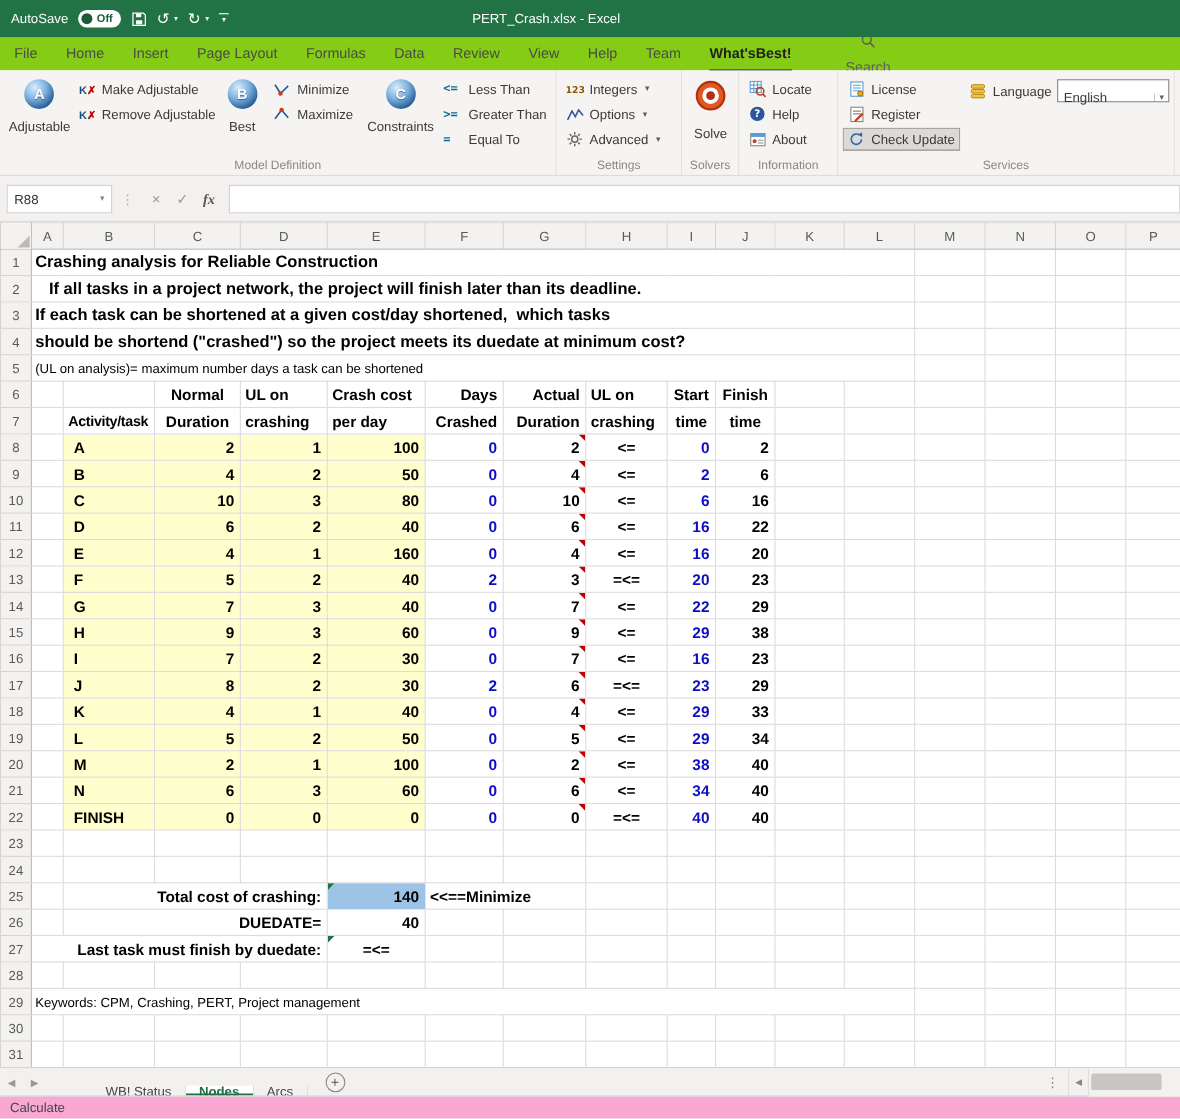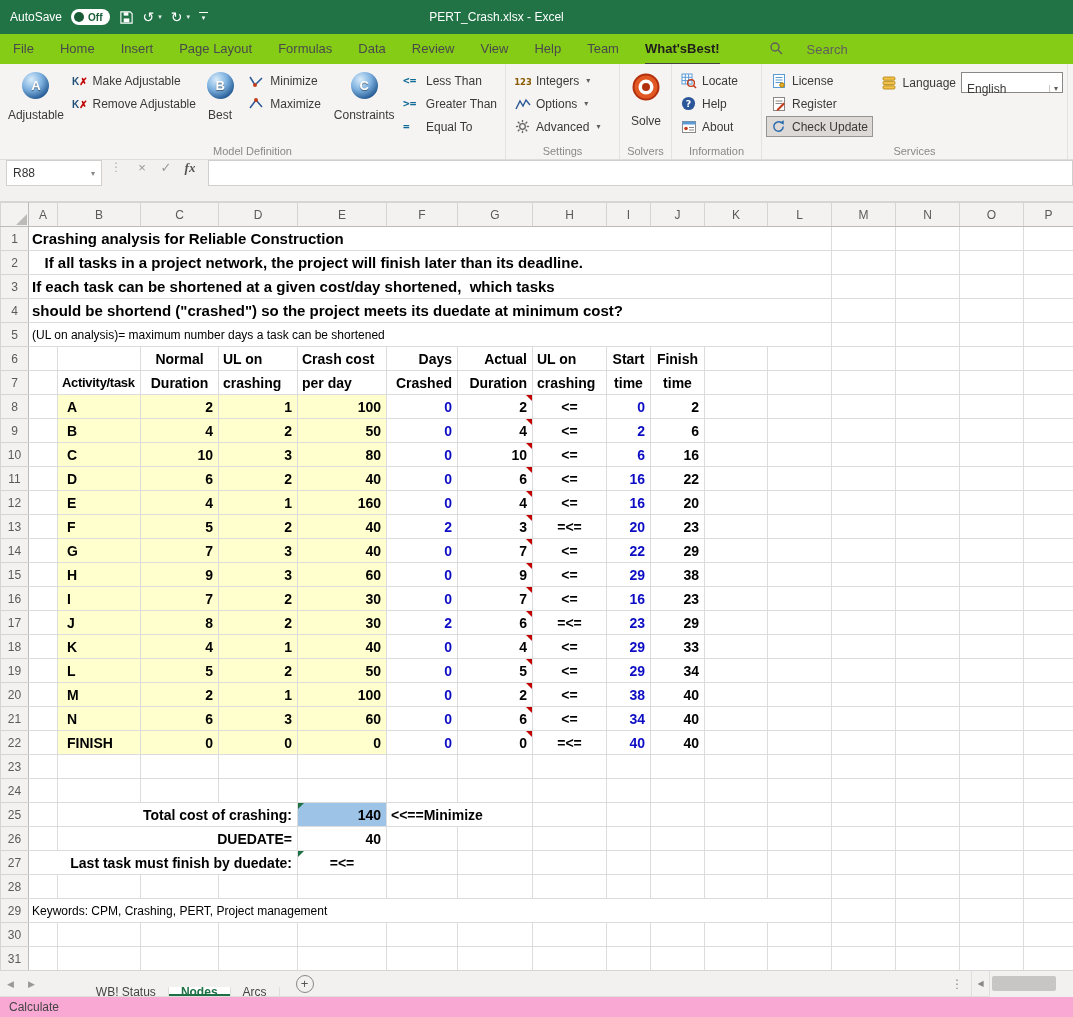--- a/index.html
+++ b/index.html
@@ -19,21 +19,21 @@
   .tb-caret { color:#e8f2ec; font-size:7px; margin-left:-5px; }
   .tb-custom { display:flex; flex-direction:column; align-items:center; color:#fff; font-size:7px; }
   .tb-custom::before { content:""; width:9px; border-top:1.5px solid #fff; margin-bottom:1px; }
   .tb-title { position:absolute; left:0; right:80px; text-align:center; font-size:12px; color:#fff; }
 
   
   .tabrow { height:30px; background:#84cc16; display:flex; align-items:center; flex:0 0 30px; }
   .rtab { padding:0 13px; font-size:13px; color:#4a4a4a; line-height:30px; white-space:nowrap; cursor:default; }
   .rtab.active span { display:inline-block; font-weight:bold; color:#201f1e;
                       border-bottom:2px solid #444; padding-bottom:2px; line-height:24px; }
-  .searchbox { margin-left:36px; display:flex; align-items:center; gap:24px; color:#605e5c; font-size:13px; }
+  .searchbox { margin-left:36px; display:flex; align-items:center; gap:6px; color:#605e5c; font-size:13px;flex-direction:column; }
 
   
   .ribbon { height:96px; flex:0 0 96px; background:#f6f4f2; border-bottom:1px solid #dedbd8;
             display:flex; font-size:12px; color:#3b3a39; }
   .rgroup { position:relative; border-right:1px solid #e4e1de; padding:4px 4px 16px; height:100%; }
   .glabel { position:absolute; bottom:2px; left:0; right:0; text-align:center; font-size:11px; color:#8a8886; }
   .gcontent { display:flex; align-items:flex-start; }
   .bigbtn { display:flex; flex-direction:column; align-items:center; gap:9px; padding-top:4px;
             margin:0 2px; cursor:default; }
   .blabel { font-size:12px; white-space:nowrap; text-align:center; }
@@ -50,21 +50,21 @@
   .relg { font-family:"DejaVu Sans Mono", monospace; font-weight:bold; color:#0f6a99; font-size:11px;
           width:18px; display:inline-block; }
   .langrow { display:flex; align-items:center; gap:5px; margin:4px 0 0 8px; }
   .combo { width:102px; height:21px; border:1px solid #8a8886; background:#fff; display:flex;
            align-items:center; justify-content:space-between; padding:12px 0 0 5px; font-size:12px; }
   .combocaret { border-left:1px solid #c8c6c4; padding:0 4px; color:#605e5c; font-size:8px; align-self:stretch;
                 display:flex; align-items:center; }
 
   
   .fbar { height:42px; flex:0 0 42px; background:#f3f1ef; border-bottom:1px solid #d8d6d4;
-          display:flex; align-items:flex-start; padding:0 0 0 6px; }
+          display:flex; align-items:center; padding:0 0 0 6px; }
   .namebox { width:96px; height:26px; background:#fff; border:1px solid #d1cfcd; display:flex;
              align-items:center; justify-content:space-between; padding:0 6px; font-size:12px; color:#333; }
   .nb-caret { font-size:8px; color:#8a8886; }
   .fb-dots { color:#b0aeac; padding:0 8px; font-size:12px; }
   .fb-btn { width:24px; text-align:center; color:#9a9896; font-size:13px; cursor:default; }
   .fb-btn.fx { font-family:"Liberation Serif", serif; font-style:italic; font-weight:bold; color:#555; }
   .finput { flex:1; height:26px; background:#fff; border:1px solid #d1cfcd; margin:0 0 0 6px; }
 
   
   .gridwrap { height:768px; flex:0 0 768px; overflow:hidden; background:#fff; }

